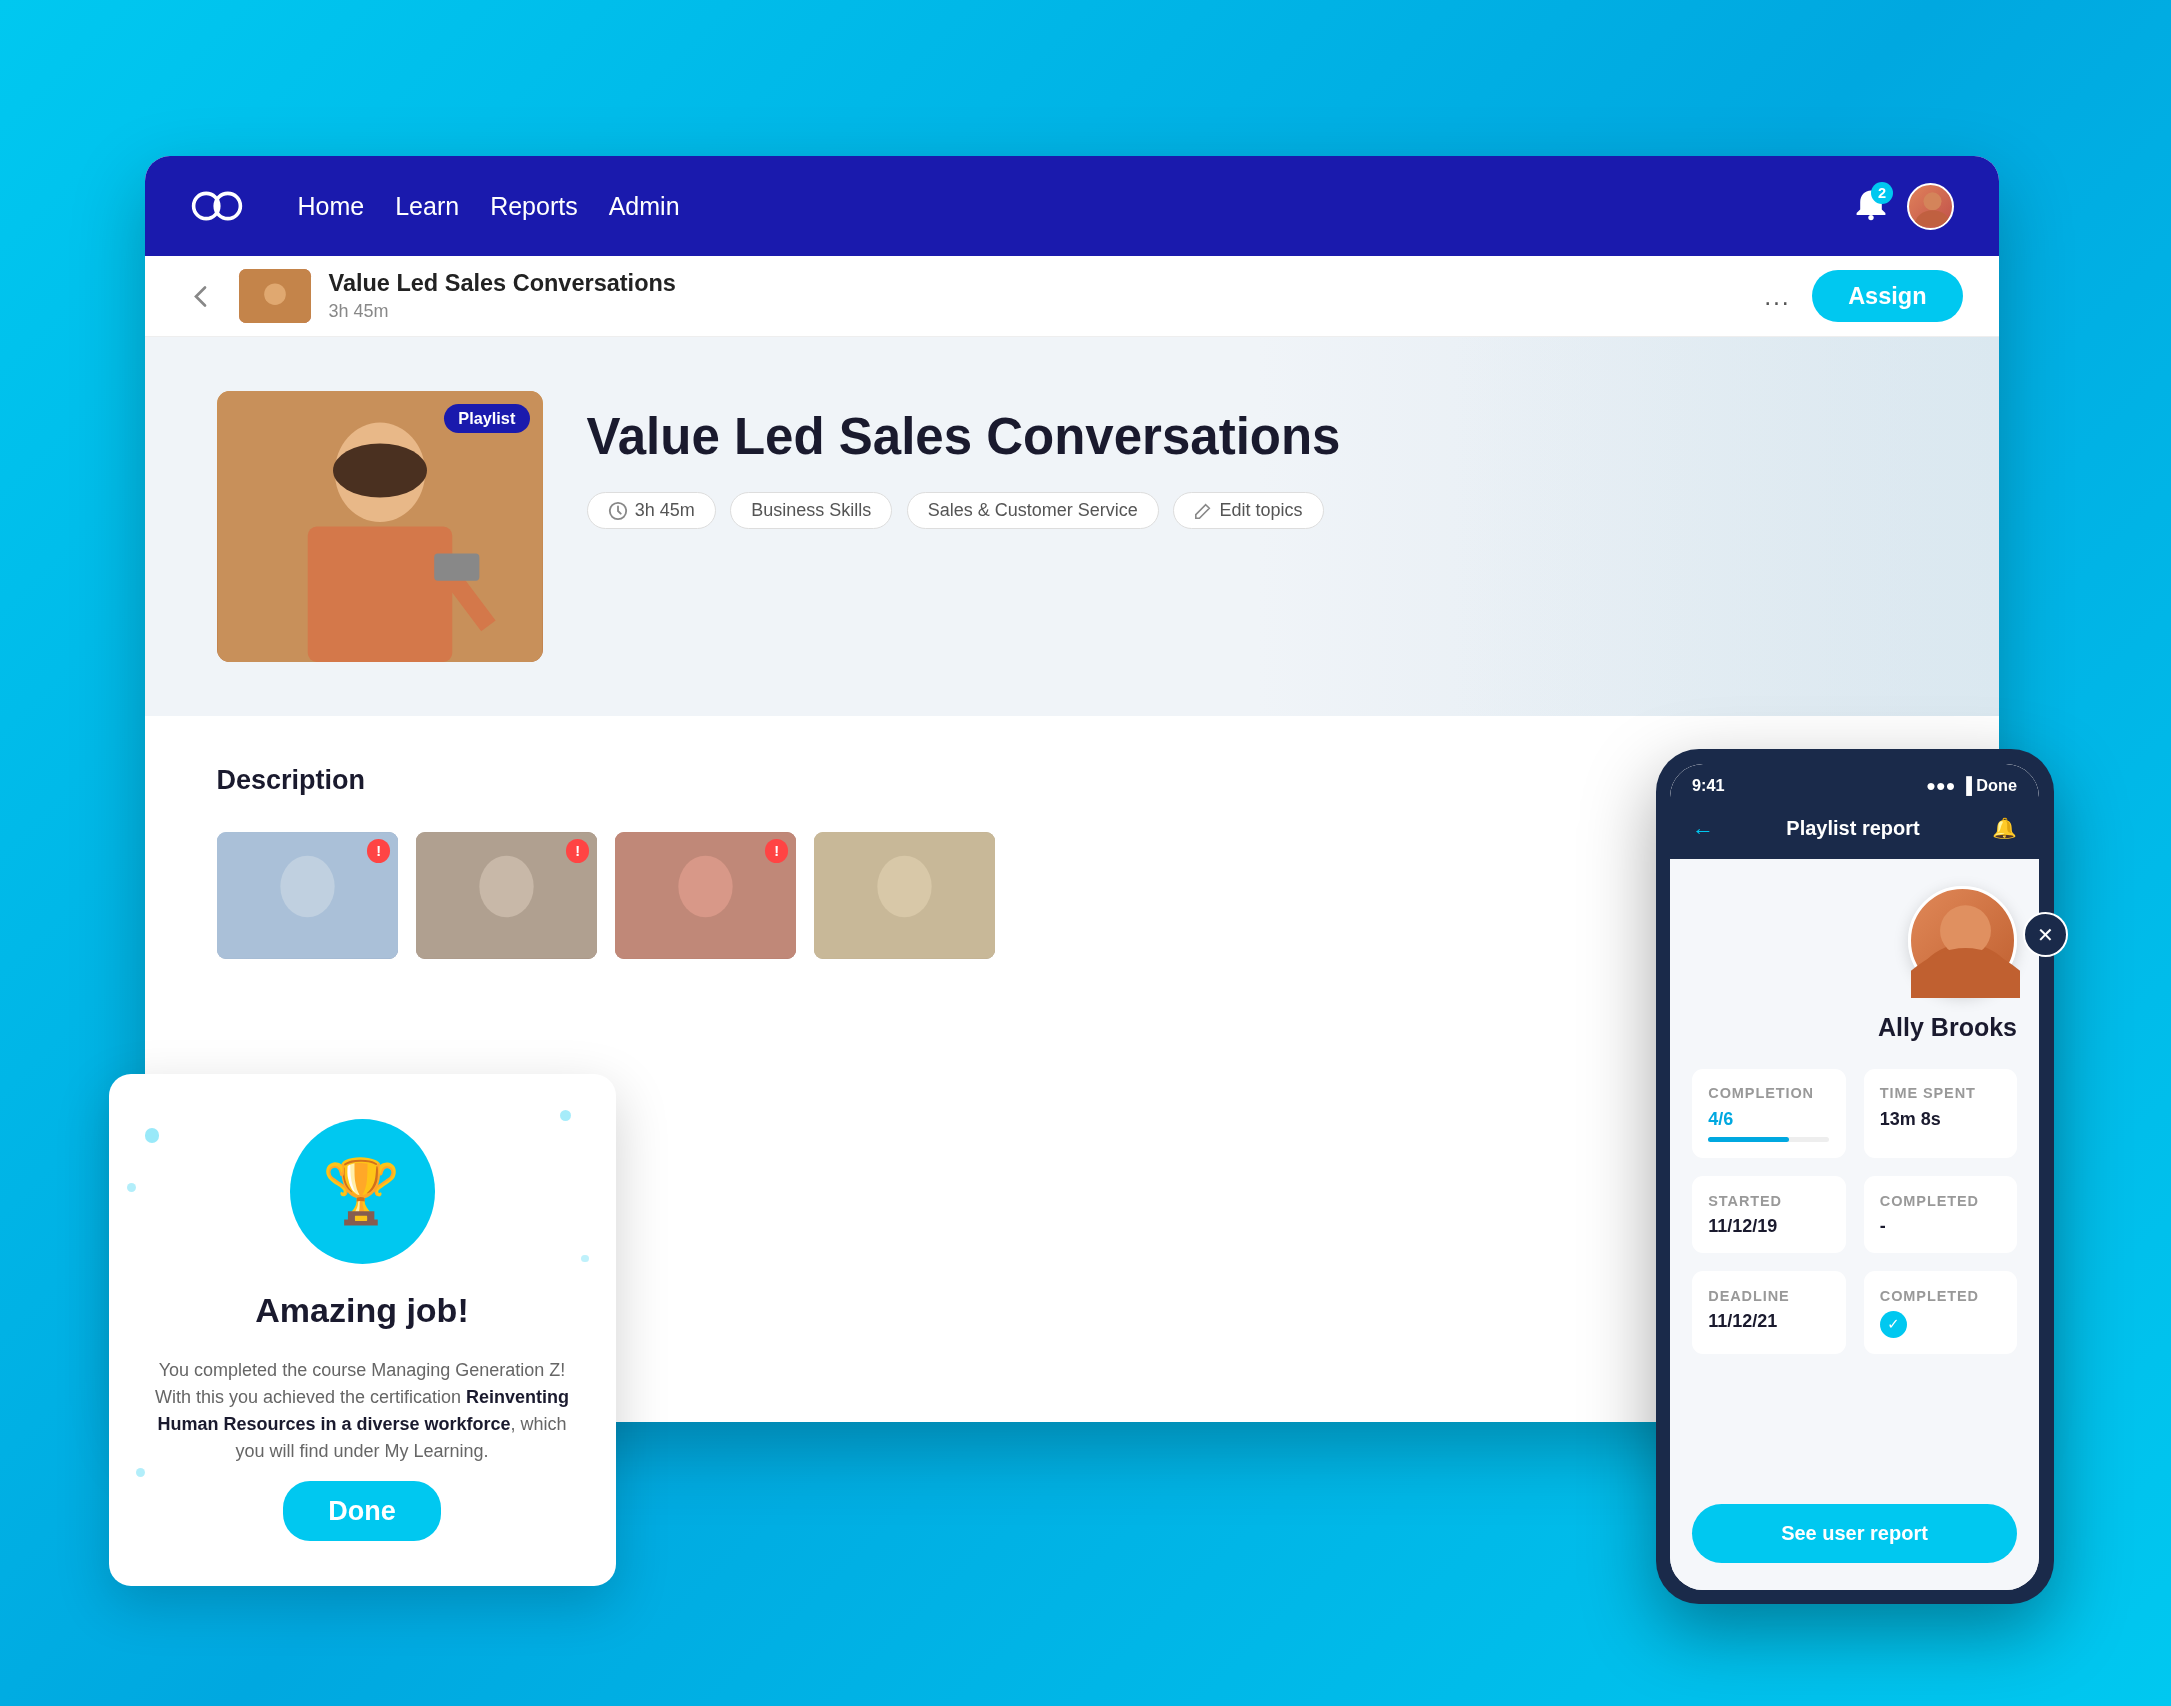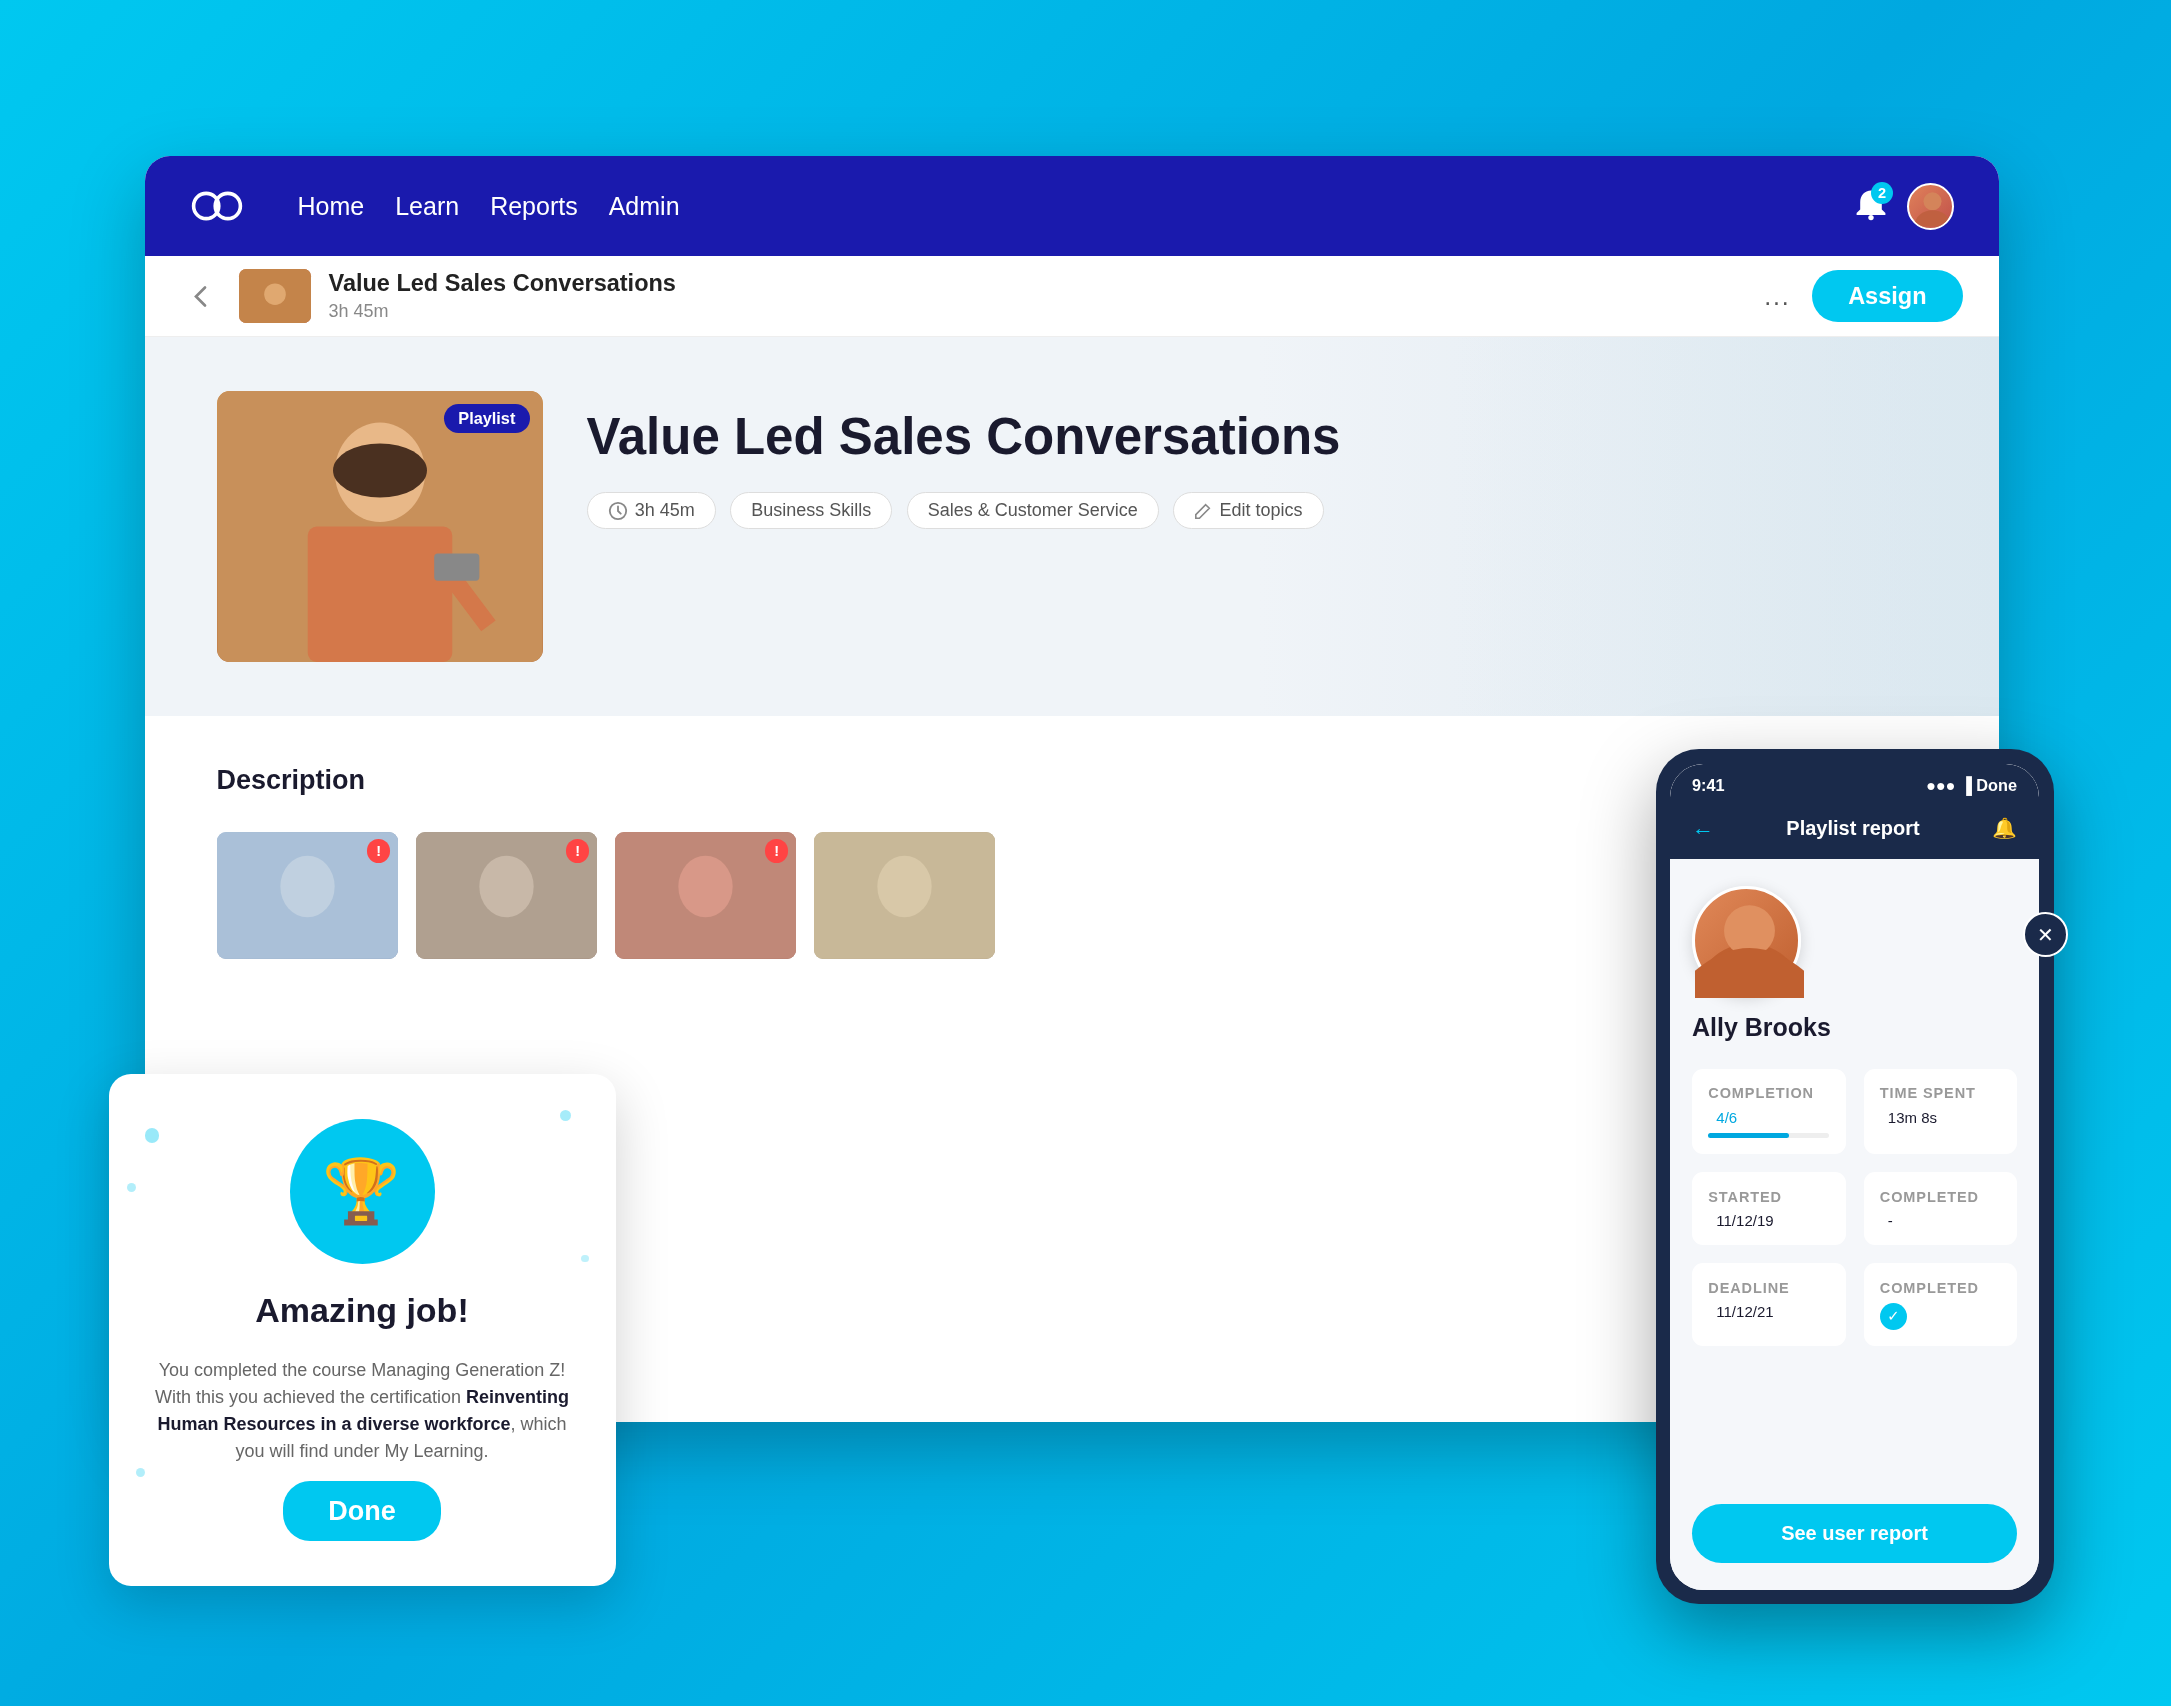--- a/index.html
+++ b/index.html
@@ -476,21 +476,21 @@
       cursor: pointer;
       border: 2.7px solid #fff;
     }
 
     .phone-content {
       flex: 1;
       background: #f5f7fa;
       padding: 27px 22px;
       display: flex;
       flex-direction: column;
-      align-items: flex-start;
+      align-items: flex-end;
     }
 
     .phone-avatar {
       width: 109px;
       height: 109px;
       border-radius: 50%;
       background: linear-gradient(135deg, #e08858, #c06030);
       margin-bottom: 18px;
       border: 3.6px solid #fff;
       box-shadow: 0 3.6px 14.5px rgba(0,0,0,0.15);
@@ -520,24 +520,23 @@
     .phone-stat-label {
       font-size: 14.5px;
       color: #999;
       text-transform: uppercase;
       letter-spacing: 0.9px;
       margin-bottom: 7.2px;
       font-weight: 600;
     }
 
     .phone-stat-value {
-      font-size: 15px;
-      font-weight: 400;
+      font-size: 18px;
+      font-weight: 700;
       color: #1a1a2e;
-      margin-left: 8px;
     }
 
     .phone-stat-value.blue { color: #00a8e0; }
 
     .progress-bar-wrapper {
       width: 100%;
       height: 5.4px;
       background: #eee;
       border-radius: 2.7px;
       margin-top: 7.2px;

